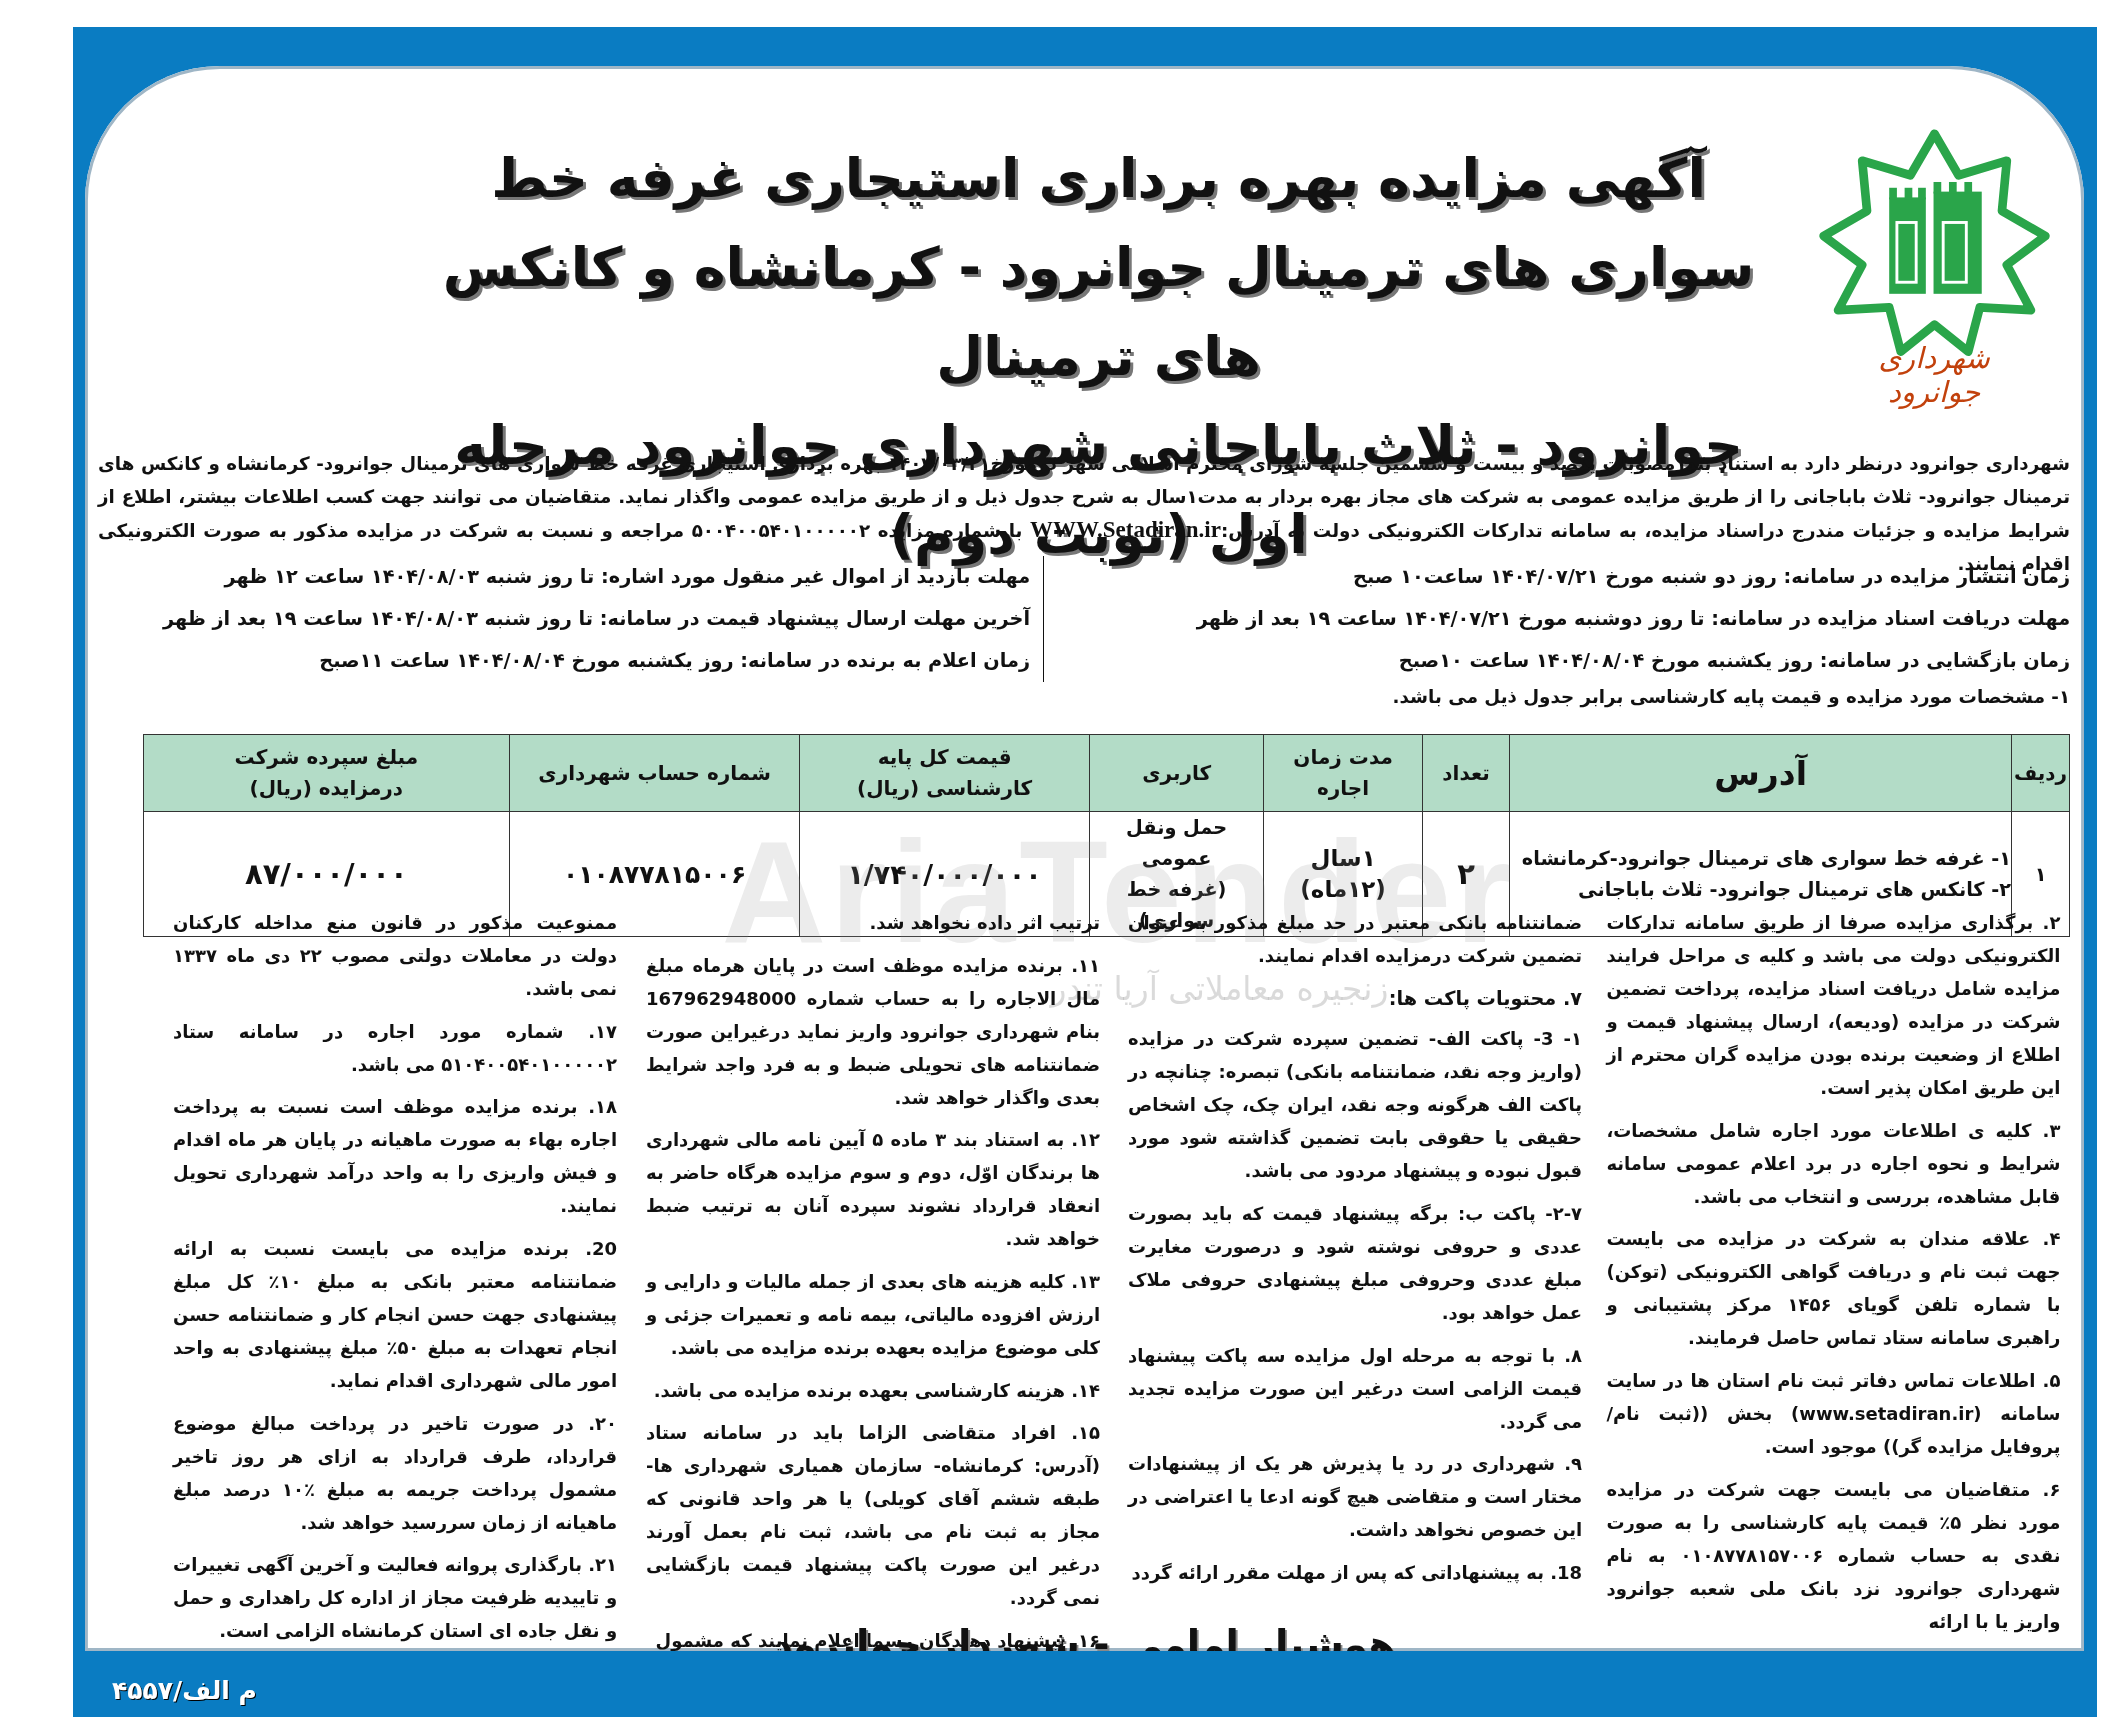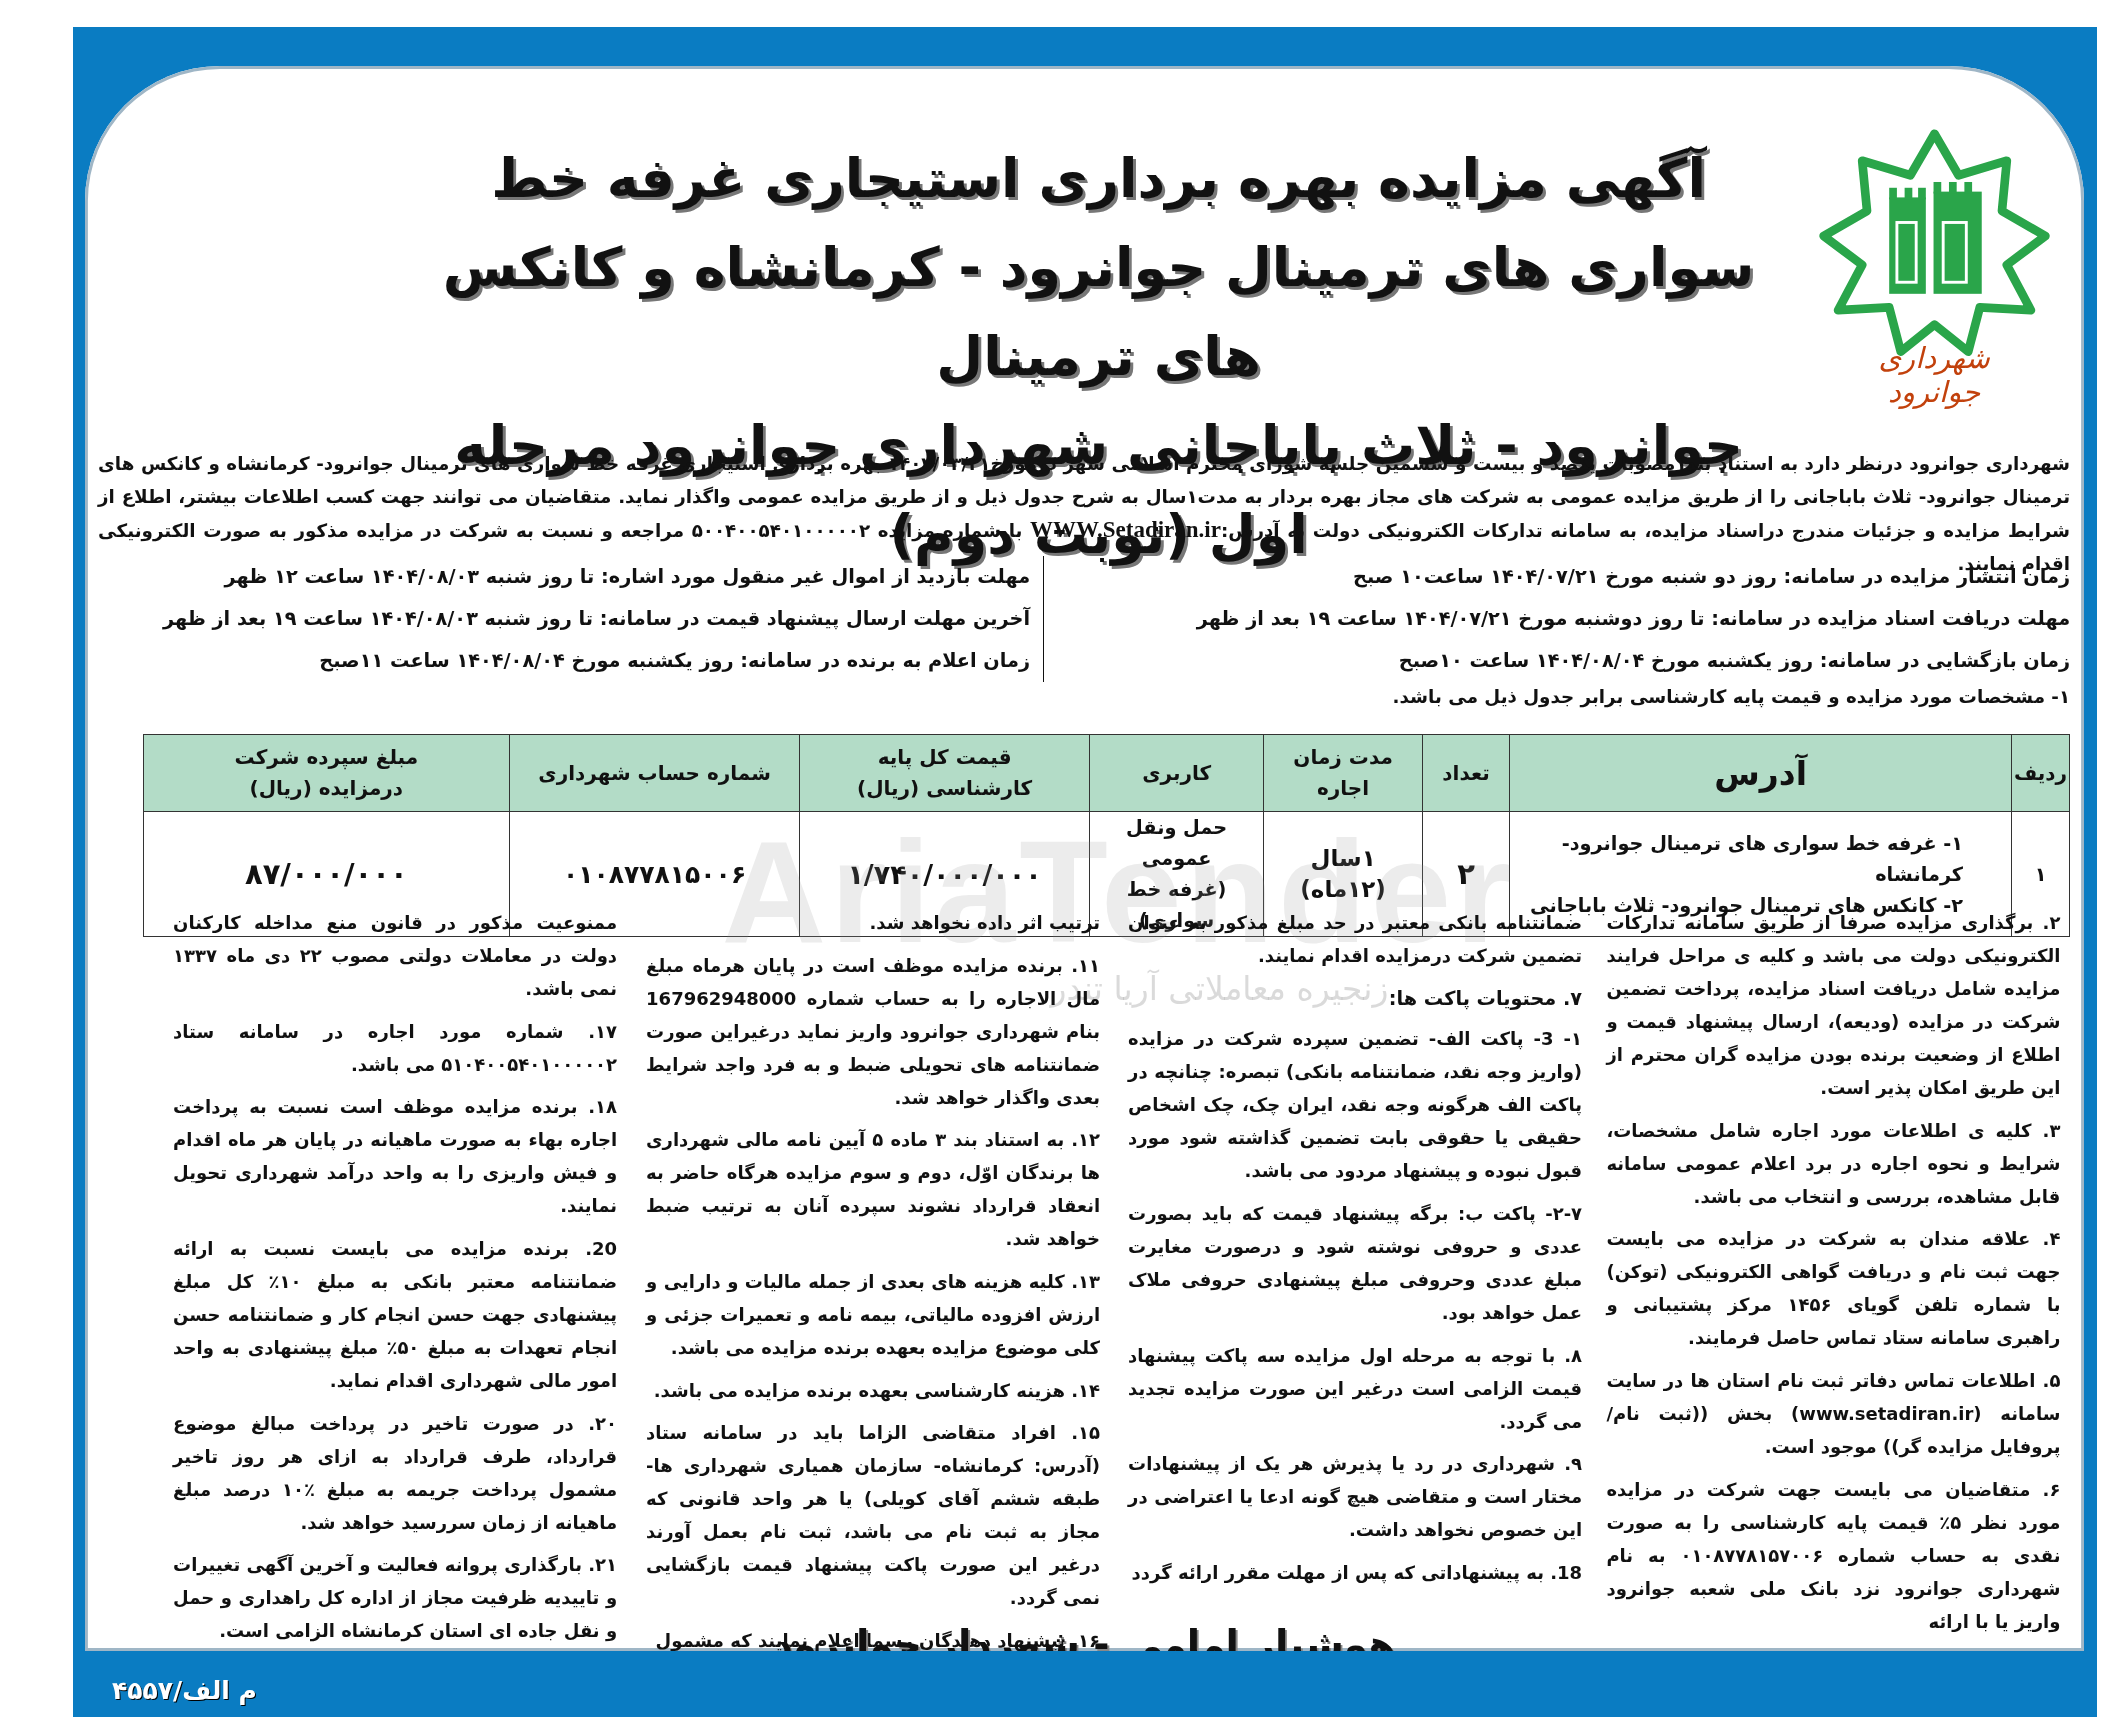--- a/index.html
+++ b/index.html
@@ -61,21 +61,21 @@
   
   .table-wrap { position: absolute; left: 58px; right: 13.5px; top: 668px; }
   table { width: 100%; border-collapse: collapse; }
   th, td { border: 1.9px solid #333; text-align: center; vertical-align: middle; }
   th {
     background: #b3dcc7; font-size: 20px; font-weight: bold; height: 77px; line-height: 31px;
   }
   th.address-h { font-size: 33px; }
   td { height: 85px; font-size: 19.3px; font-weight: bold; line-height: 31px; }
   td.big { font-size: 29px; }
-  td.addr { text-align: right; padding-right: 48px; }
+  td.addr { text-align: right; }
 
   .watermark {
     position: absolute; left: 637px; top: 743px; font-size: 145px; font-weight: bold;
     color: rgba(150,150,150,0.18); pointer-events: none; direction: ltr;
     font-family: "Liberation Sans", sans-serif; letter-spacing: 3.9px;
   }
   .watermark-sub {
     position: absolute; left: 966px; top: 903px; font-size: 33px;
     color: rgba(150,150,150,0.35); pointer-events: none; letter-spacing: 21px;
   }

